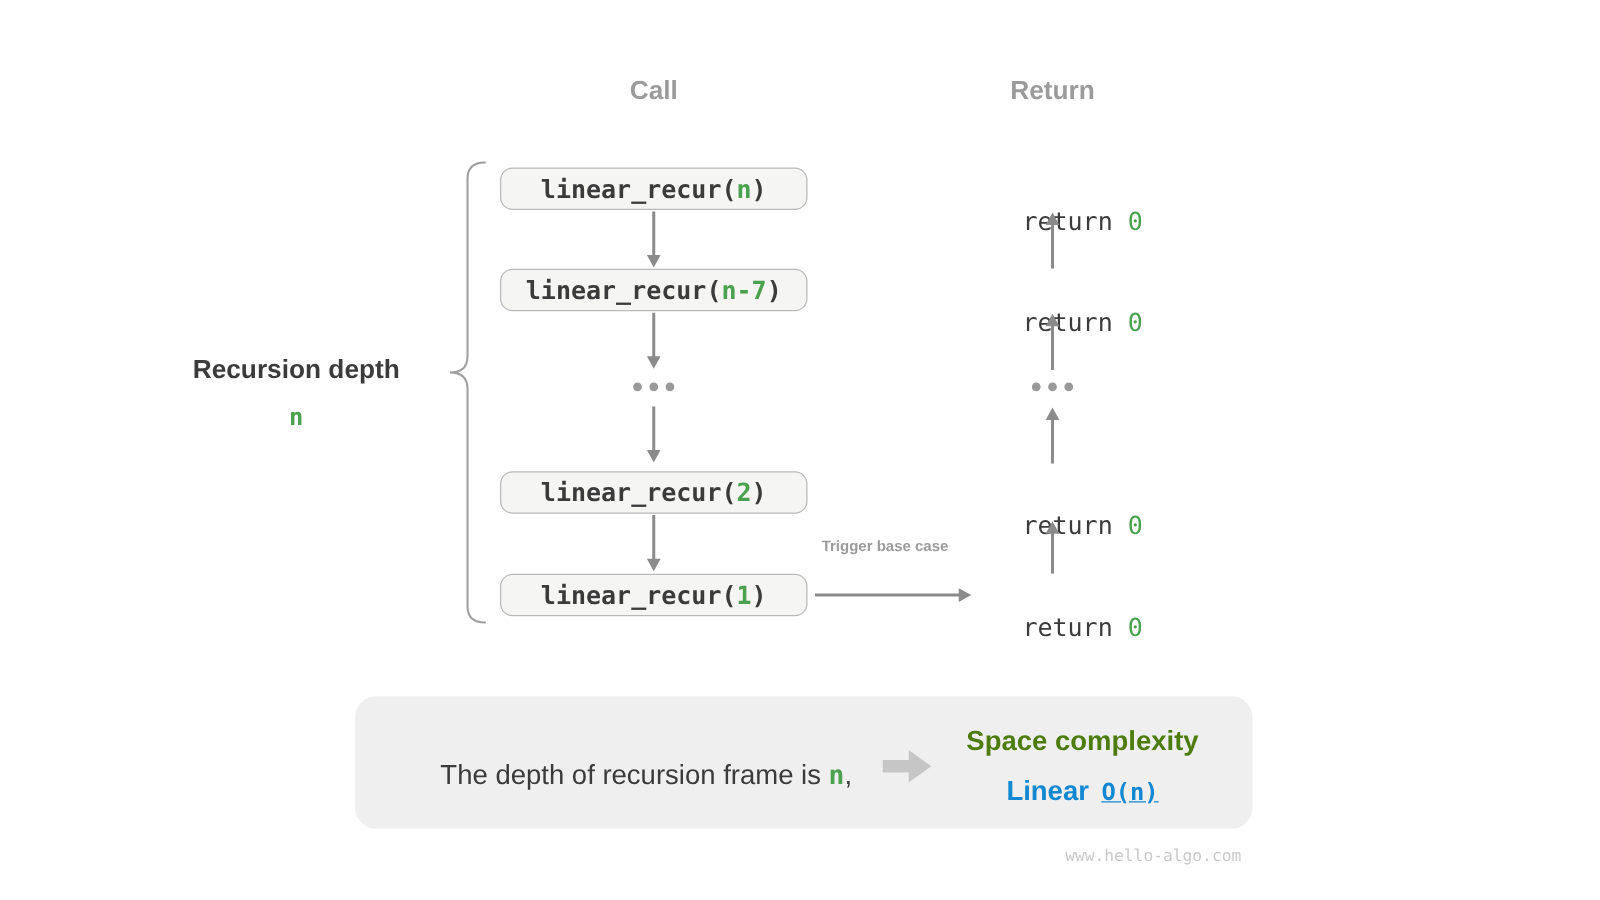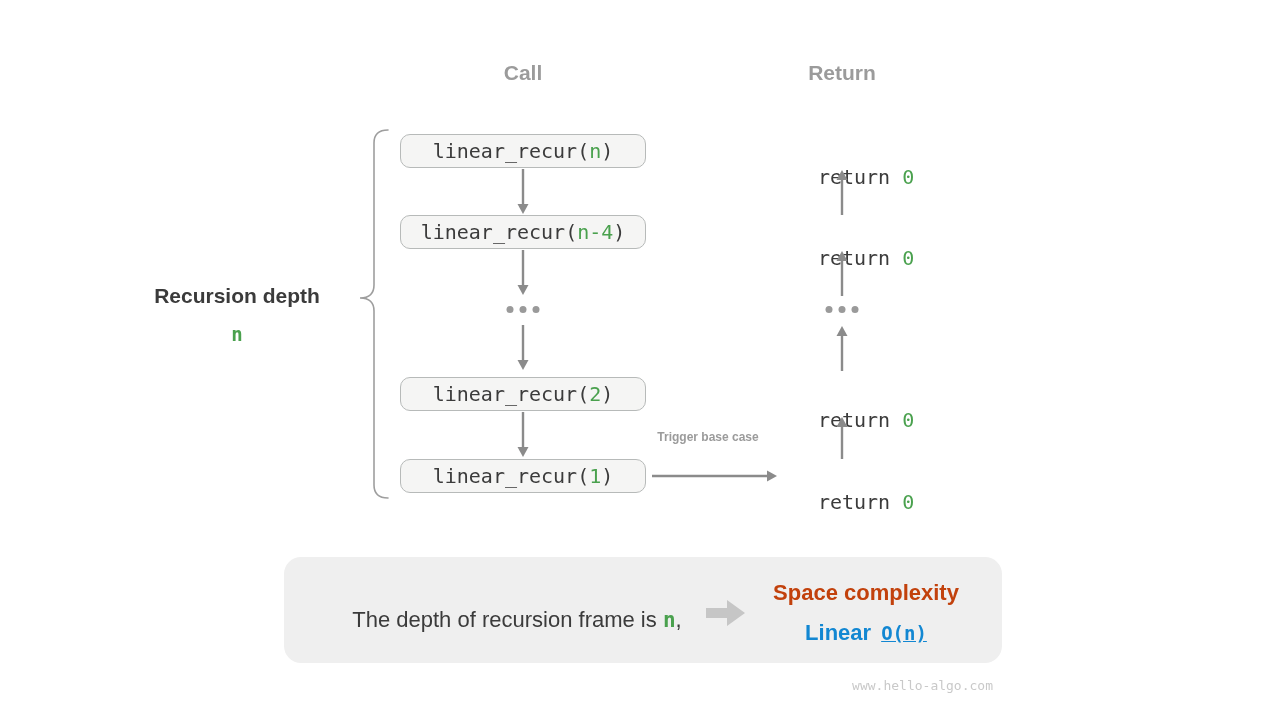--- a/index.html
+++ b/index.html
@@ -18,21 +18,21 @@
   .col-header{
     font-size:21px; font-weight:bold; color:var(--gray-label);
     line-height:24px; white-space:nowrap;
   }
   .code{font-family:"DejaVu Sans Mono","Liberation Mono",monospace;}
   .code-box{
     width:246px; height:34px; background:var(--box-bg);
     border:1.5px solid var(--box-border); border-radius:10px;
     display:flex; align-items:center; justify-content:center;
     font-family:"DejaVu Sans Mono","Liberation Mono",monospace;
-    font-size:20px; color:var(--dark); white-space:pre;
+    font-size:20px; color:var(--dark); white-space:pre;font-weight:bold;
   }
   .return-line{
     font-family:"DejaVu Sans Mono","Liberation Mono",monospace;
     font-size:20px; color:var(--dark); line-height:26px; white-space:pre;
   }
   .green{color:var(--green);}
   .green-bold{color:var(--green); font-weight:bold;}
   .dots{display:flex; gap:6px; align-items:center;}
   .dot{width:7px; height:7px; border-radius:50%; background:var(--dots);}
   .arrow-line{stroke:var(--arrow); stroke-width:2.4;}
@@ -49,21 +49,21 @@
   }
   .panel{
     background:var(--panel-bg); border-radius:17px;
     width:718px; height:106px;
   }
   .panel-line{
     font-size:22px; color:var(--dark); line-height:27px; white-space:pre;
   }
   .panel-line .code{font-size:21px;}
   .result-title{
-    font-size:22px; font-weight:bold; color:#c2410c; line-height:27px; white-space:nowrap;
+    font-size:22px; font-weight:bold; color:#4d7c0f; line-height:27px; white-space:nowrap;
   }
   .result-value{
     display:flex; align-items:baseline; gap:10px; justify-content:center;
     color:var(--blue); font-weight:bold; line-height:27px; white-space:nowrap;
   }
   .result-value .word{font-size:22px;}
   .result-value .code{font-size:19px;text-decoration:underline;}
   .block-arrow{fill:var(--block-arrow);}
   .watermark{
     font-family:"DejaVu Sans Mono","Liberation Mono",monospace;
@@ -82,21 +82,21 @@
     <path class="brace-path" d="M 40 2 Q 26 2 26 15 L 26 157 Q 26 170 12 170 Q 26 170 26 183 L 26 357 Q 26 370 40 370"></path>
   </svg>
 
   <div class="abs cx depth-text" style="left:237px; top:283px;">Recursion depth</div>
   <div class="abs cx depth-n green-bold" style="left:237px; top:322px;">n</div>
 
   <div class="abs cx code-box" style="left:523px; top:134px;">
     <span>linear_recur(</span><span class="green">n</span><span>)</span>
   </div>
   <div class="abs cx code-box" style="left:523px; top:215px;">
-    <span>linear_recur(</span><span class="green">n-4</span><span>)</span>
+    <span>linear_recur(</span><span class="green">n-7</span><span>)</span>
   </div>
   <div class="abs cx dots" style="left:523px; top:306px;">
     <span class="dot"></span>
       <span class="dot"></span>
       <span class="dot"></span>
   </div>
   <div class="abs cx code-box" style="left:523px; top:377px;">
     <span>linear_recur(</span><span class="green">2</span><span>)</span>
   </div>
   <div class="abs cx code-box" style="left:523px; top:459px;">

